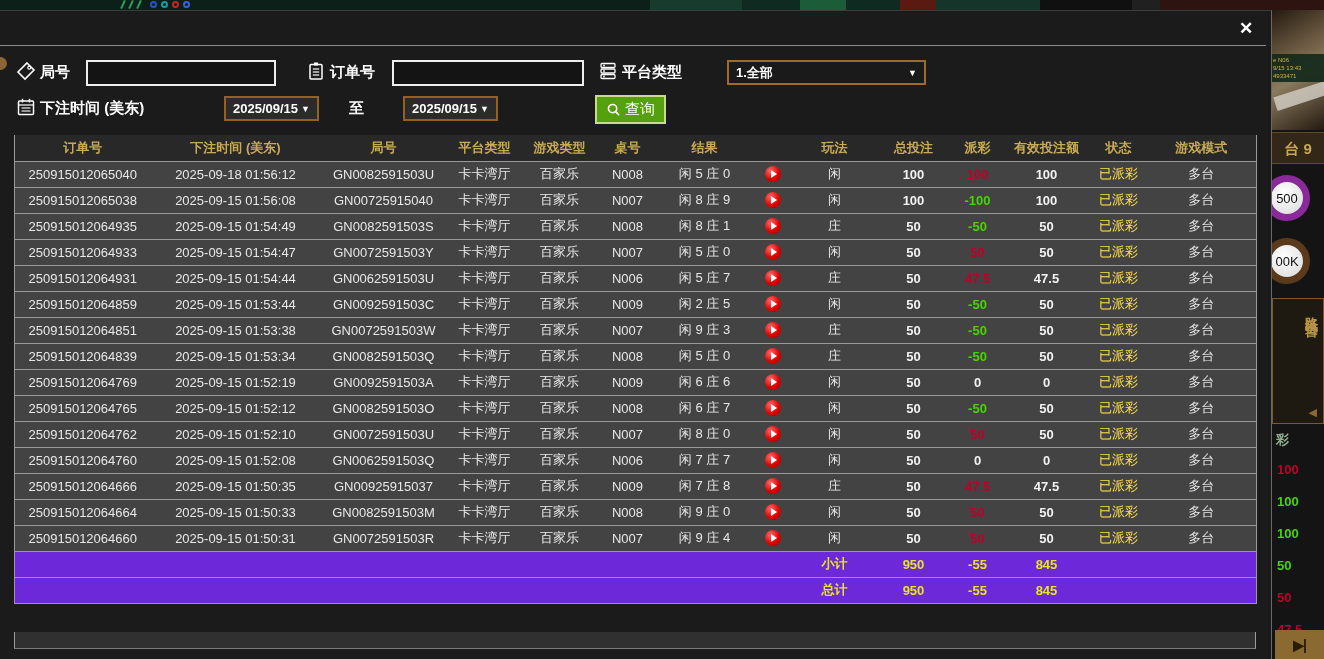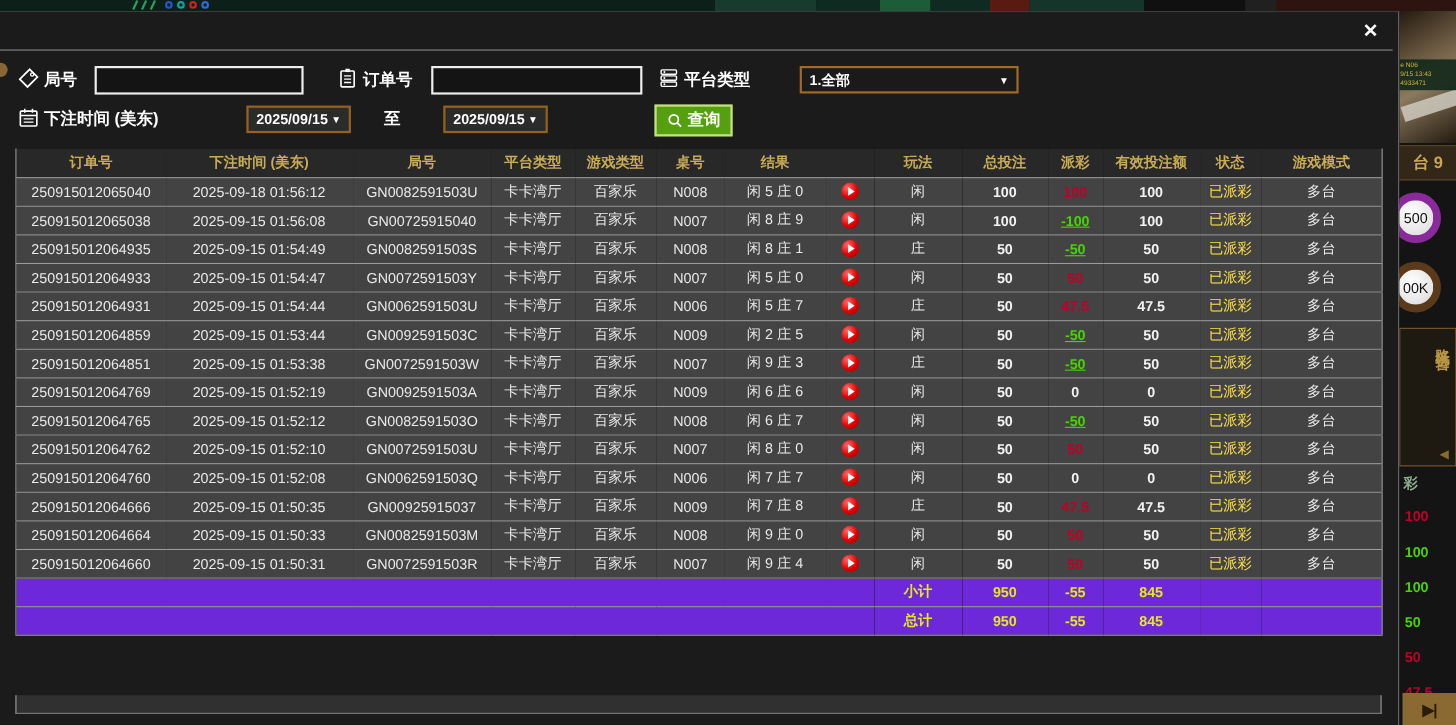--- a/index.html
+++ b/index.html
@@ -36,30 +36,30 @@
   .sep { position:absolute; left:0; top:34px; width:1266px; height:1px; background:#8a8a8a; }
   .left-dot { position:absolute; left:-6px; top:46px; width:13px; height:13px; border-radius:50%; background:#8a6535; }
 
   .flabel { position:absolute; color:#fff; font-size:15px; font-weight:bold; white-space:nowrap; }
   .ficon { position:absolute; width:20px; height:20px; }
   .ficon svg { width:20px; height:20px; }
   .txt-input { position:absolute; height:26px; background:#141414; border:2px solid #eeeeee; color:#fff; font-size:13px; padding:0 5px; }
   .sel { position:absolute; height:25px; background:#1a1a1a; border:2px solid #a06a28; color:#fff; font-size:13px; font-weight:bold; display:flex; align-items:center; justify-content:space-between; padding:0 7px; cursor:pointer; }
   .sel .caret { font-size:9px; }
   .datebtn { background:#2b2b2b; border:2px solid #96611f; font-size:13px; }
-  .query-btn { position:absolute; left:595px; top:84px; height:29px; background:#54a00f; border:2px solid #c9da8c; color:#fff; font-size:15px; font-weight:bold; display:flex; align-items:center; gap:4px; padding:0 9px; cursor:pointer; }
+  .query-btn { position:absolute; left:595px; top:84px; height:29px; background:#54a00f; border:2px solid #c9da8c; color:#fff; font-size:15px; font-weight:normal; display:flex; align-items:center; gap:4px; padding:0 9px; cursor:pointer; }
   .query-btn svg { width:15px; height:15px; }
 
   
   .tbl { position:absolute; left:14px; top:124px; width:1242px; border-collapse:collapse; table-layout:fixed; border-left:1px solid #9a9a9a; border-right:1px solid #9a9a9a; }
   .tbl th { background:#282828; color:#c9ab55; font-size:13px; font-weight:bold; height:26px; border-bottom:1px solid #9a9a9a; white-space:nowrap; overflow:hidden; }
   .tbl td { background:#434343; color:#e8e8e8; font-size:13px; height:26px; text-align:center; border-bottom:1px solid #9a9a9a; white-space:nowrap; overflow:hidden; }
   .tbl td.b { font-weight:bold; color:#f2f2f2; }
   .tbl td.pos { color:#c00028; font-weight:bold; }
-  .tbl td.neg { color:#48d400; font-weight:bold;text-decoration:underline; }
+  .tbl td.neg { color:#48d400; font-weight:bold; }
   .tbl td.zero { color:#f2f2f2; font-weight:bold; }
   .tbl td.paid { color:#fde047; font-weight:normal; }
   .tbl tr.tot td { background:#6d28d9; color:#e5e71e; font-weight:bold; }
   .tbl-bottom { position:absolute; left:14px; top:621px; width:1242px; height:17px; background:#303030; border-left:1px solid #9a9a9a; border-right:1px solid #9a9a9a; border-bottom:1px solid #7a7a7a; }
 
   .play { display:inline-block; width:16px; height:16px; border-radius:50%; vertical-align:middle;
           background:radial-gradient(circle at 35% 30%, #ff6a6a, #e00000 55%, #9a0000); position:relative; cursor:pointer; }
   .play::after { content:""; position:absolute; left:6px; top:4px; width:0; height:0;
                  border-left:6px solid #fff; border-top:4px solid transparent; border-bottom:4px solid transparent; }
 </style>
@@ -331,20 +331,36 @@
             <td>闲 9 庄 3</td>
             <td><span class="play"></span></td>
             <td>庄</td>
             <td class="b">50</td>
             <td class="neg">-50</td>
             <td class="b">50</td>
             <td class="paid">已派彩</td>
             <td>多台</td>
           </tr>
           <tr>
+            <td>250915012064839</td>
+            <td>2025-09-15 01:53:34</td>
+            <td>GN0082591503Q</td>
+            <td>卡卡湾厅</td>
+            <td>百家乐</td>
+            <td>N008</td>
+            <td>闲 5 庄 0</td>
+            <td><span class="play"></span></td>
+            <td>庄</td>
+            <td class="b">50</td>
+            <td class="neg">-50</td>
+            <td class="b">50</td>
+            <td class="paid">已派彩</td>
+            <td>多台</td>
+          </tr>
+          <tr>
             <td>250915012064769</td>
             <td>2025-09-15 01:52:19</td>
             <td>GN0092591503A</td>
             <td>卡卡湾厅</td>
             <td>百家乐</td>
             <td>N009</td>
             <td>闲 6 庄 6</td>
             <td><span class="play"></span></td>
             <td>闲</td>
             <td class="b">50</td>

